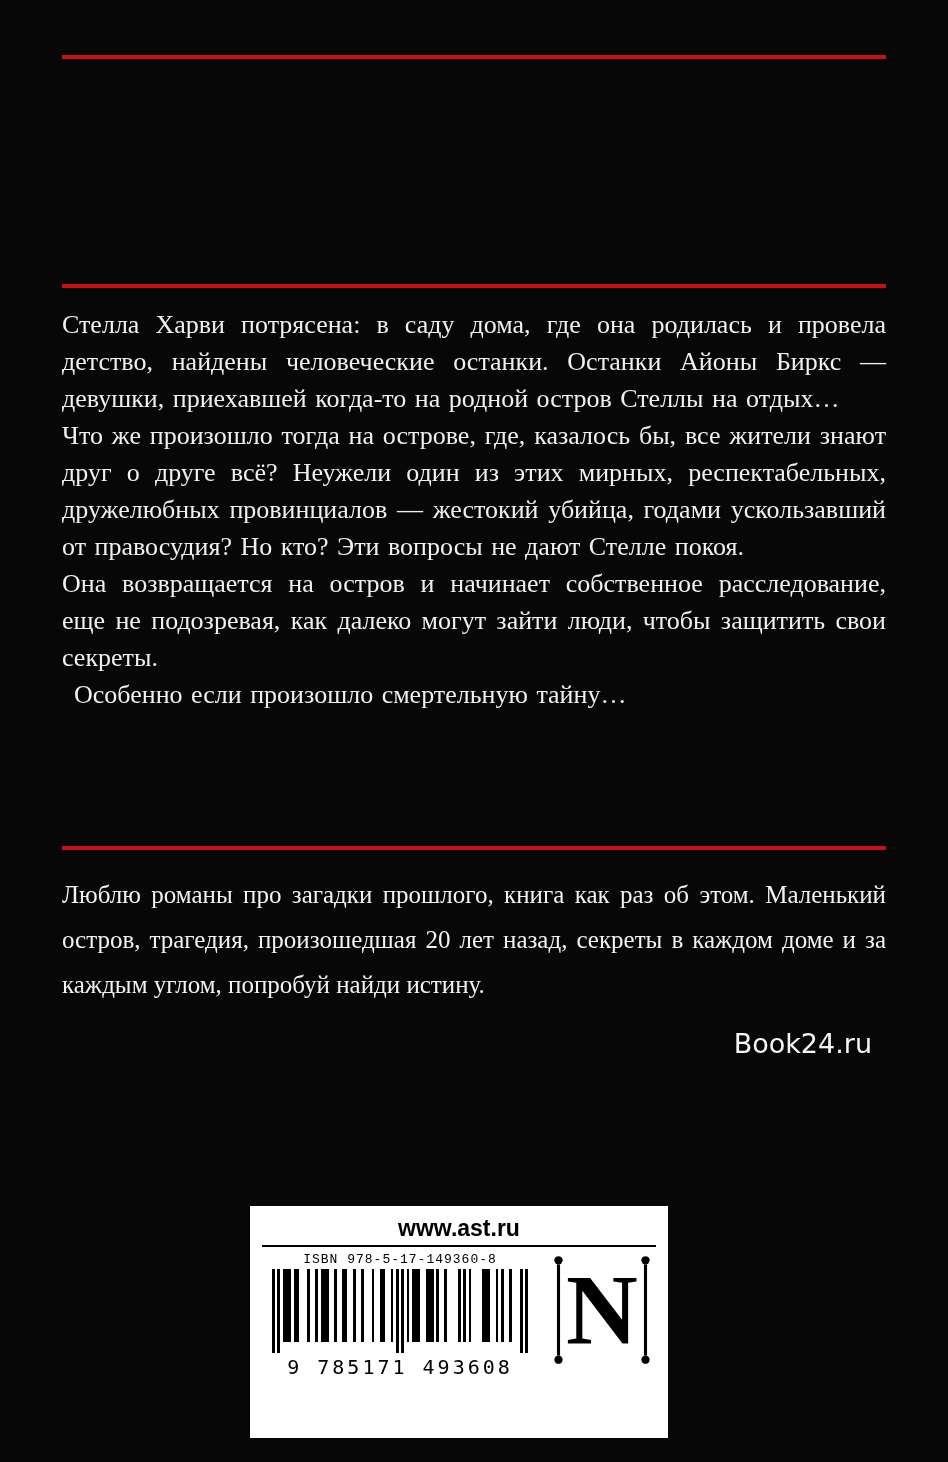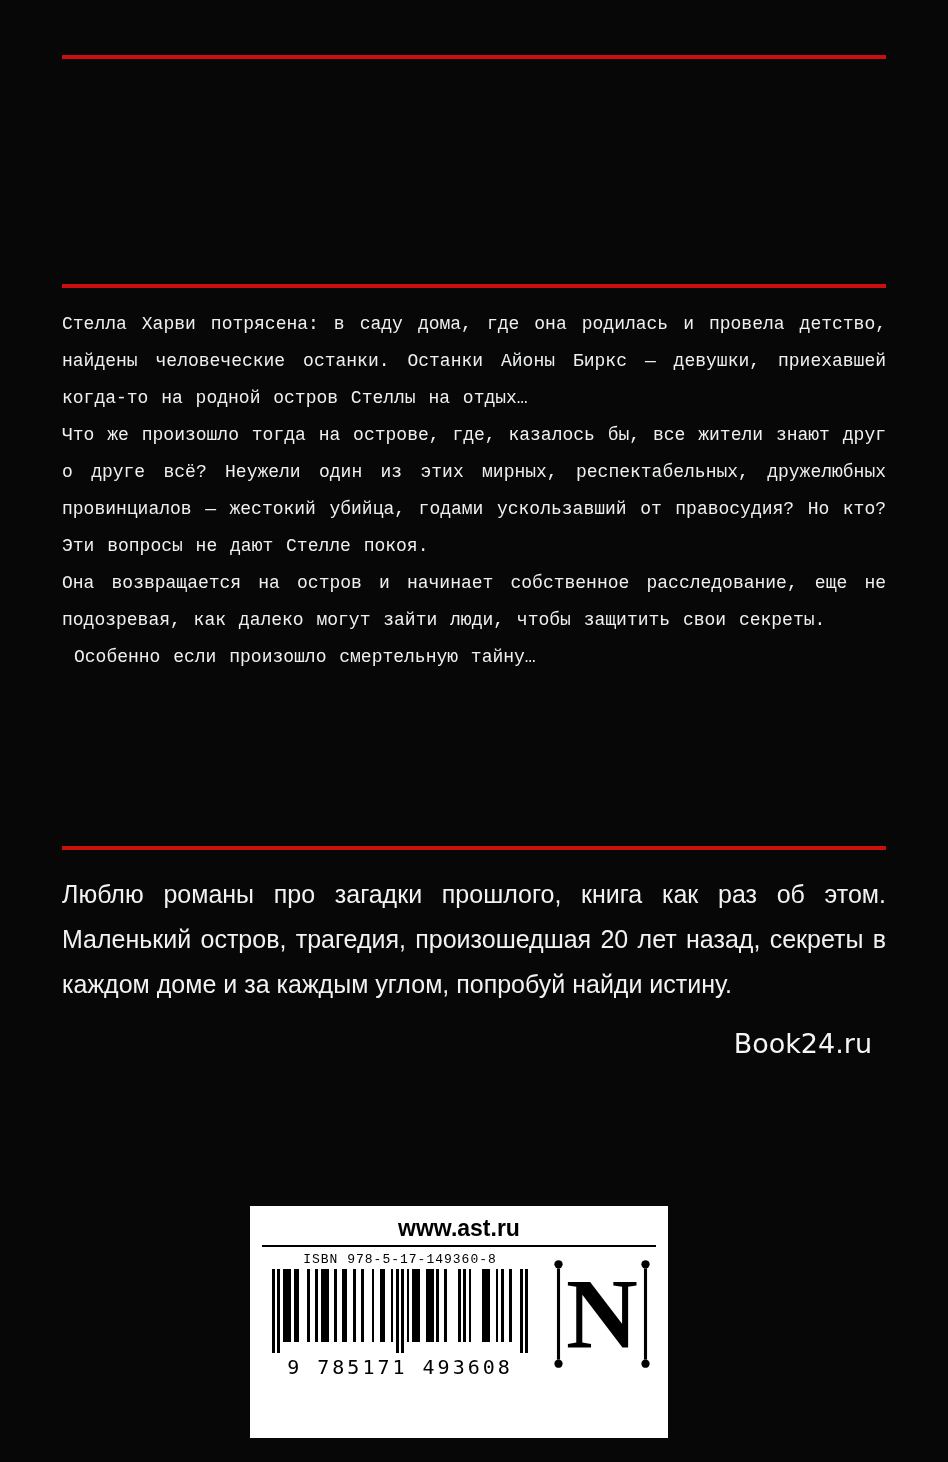--- a/index.html
+++ b/index.html
@@ -47,38 +47,38 @@
   }
 
   .annotation {
     position: absolute;
     top: 306px;
     left: 62px;
     right: 62px;
   }
   .annotation p {
     margin: 0;
-    font-family: Liberation Mono, monospace;
+    font-family: Liberation Serif, serif;
     font-weight: 400;
-    font-size: 18px;
+    font-size: 26px;
     line-height: 37px;
     text-align: justify;
     text-align-last: left;
     word-spacing: 2px;
     color: #eef0f2;
   }
   .annotation p.indent { text-indent: 12px; }
 
   .review {
     position: absolute;
     top: 872px;
     left: 62px;
     right: 62px;
     margin: 0;
-    font-family: Liberation Sans, sans-serif;
+    font-family: Liberation Serif, serif;
     font-weight: 400;
     font-size: 25px;
     line-height: 45px;
     text-align: justify;
     text-align-last: left;
     color: #f2f2f2;
   }
   .review-source {
     position: absolute;
     top: 1028px;
@@ -108,21 +108,20 @@
     color: #000;
     line-height: 28px;
   }
   .imprint-divider {
     height: 2px;
     background: #000;
     margin: 3px 12px 5px 12px;
   }
   .imprint-row {
     display: flex;
-    align-items: center;
     padding: 0 10px 0 16px;
   }
   .barcode-col {
     width: 268px;
     text-align: center;
   }
   .isbn {
     font-family: "Liberation Mono", monospace;
     font-size: 13px;
     letter-spacing: 1px;

